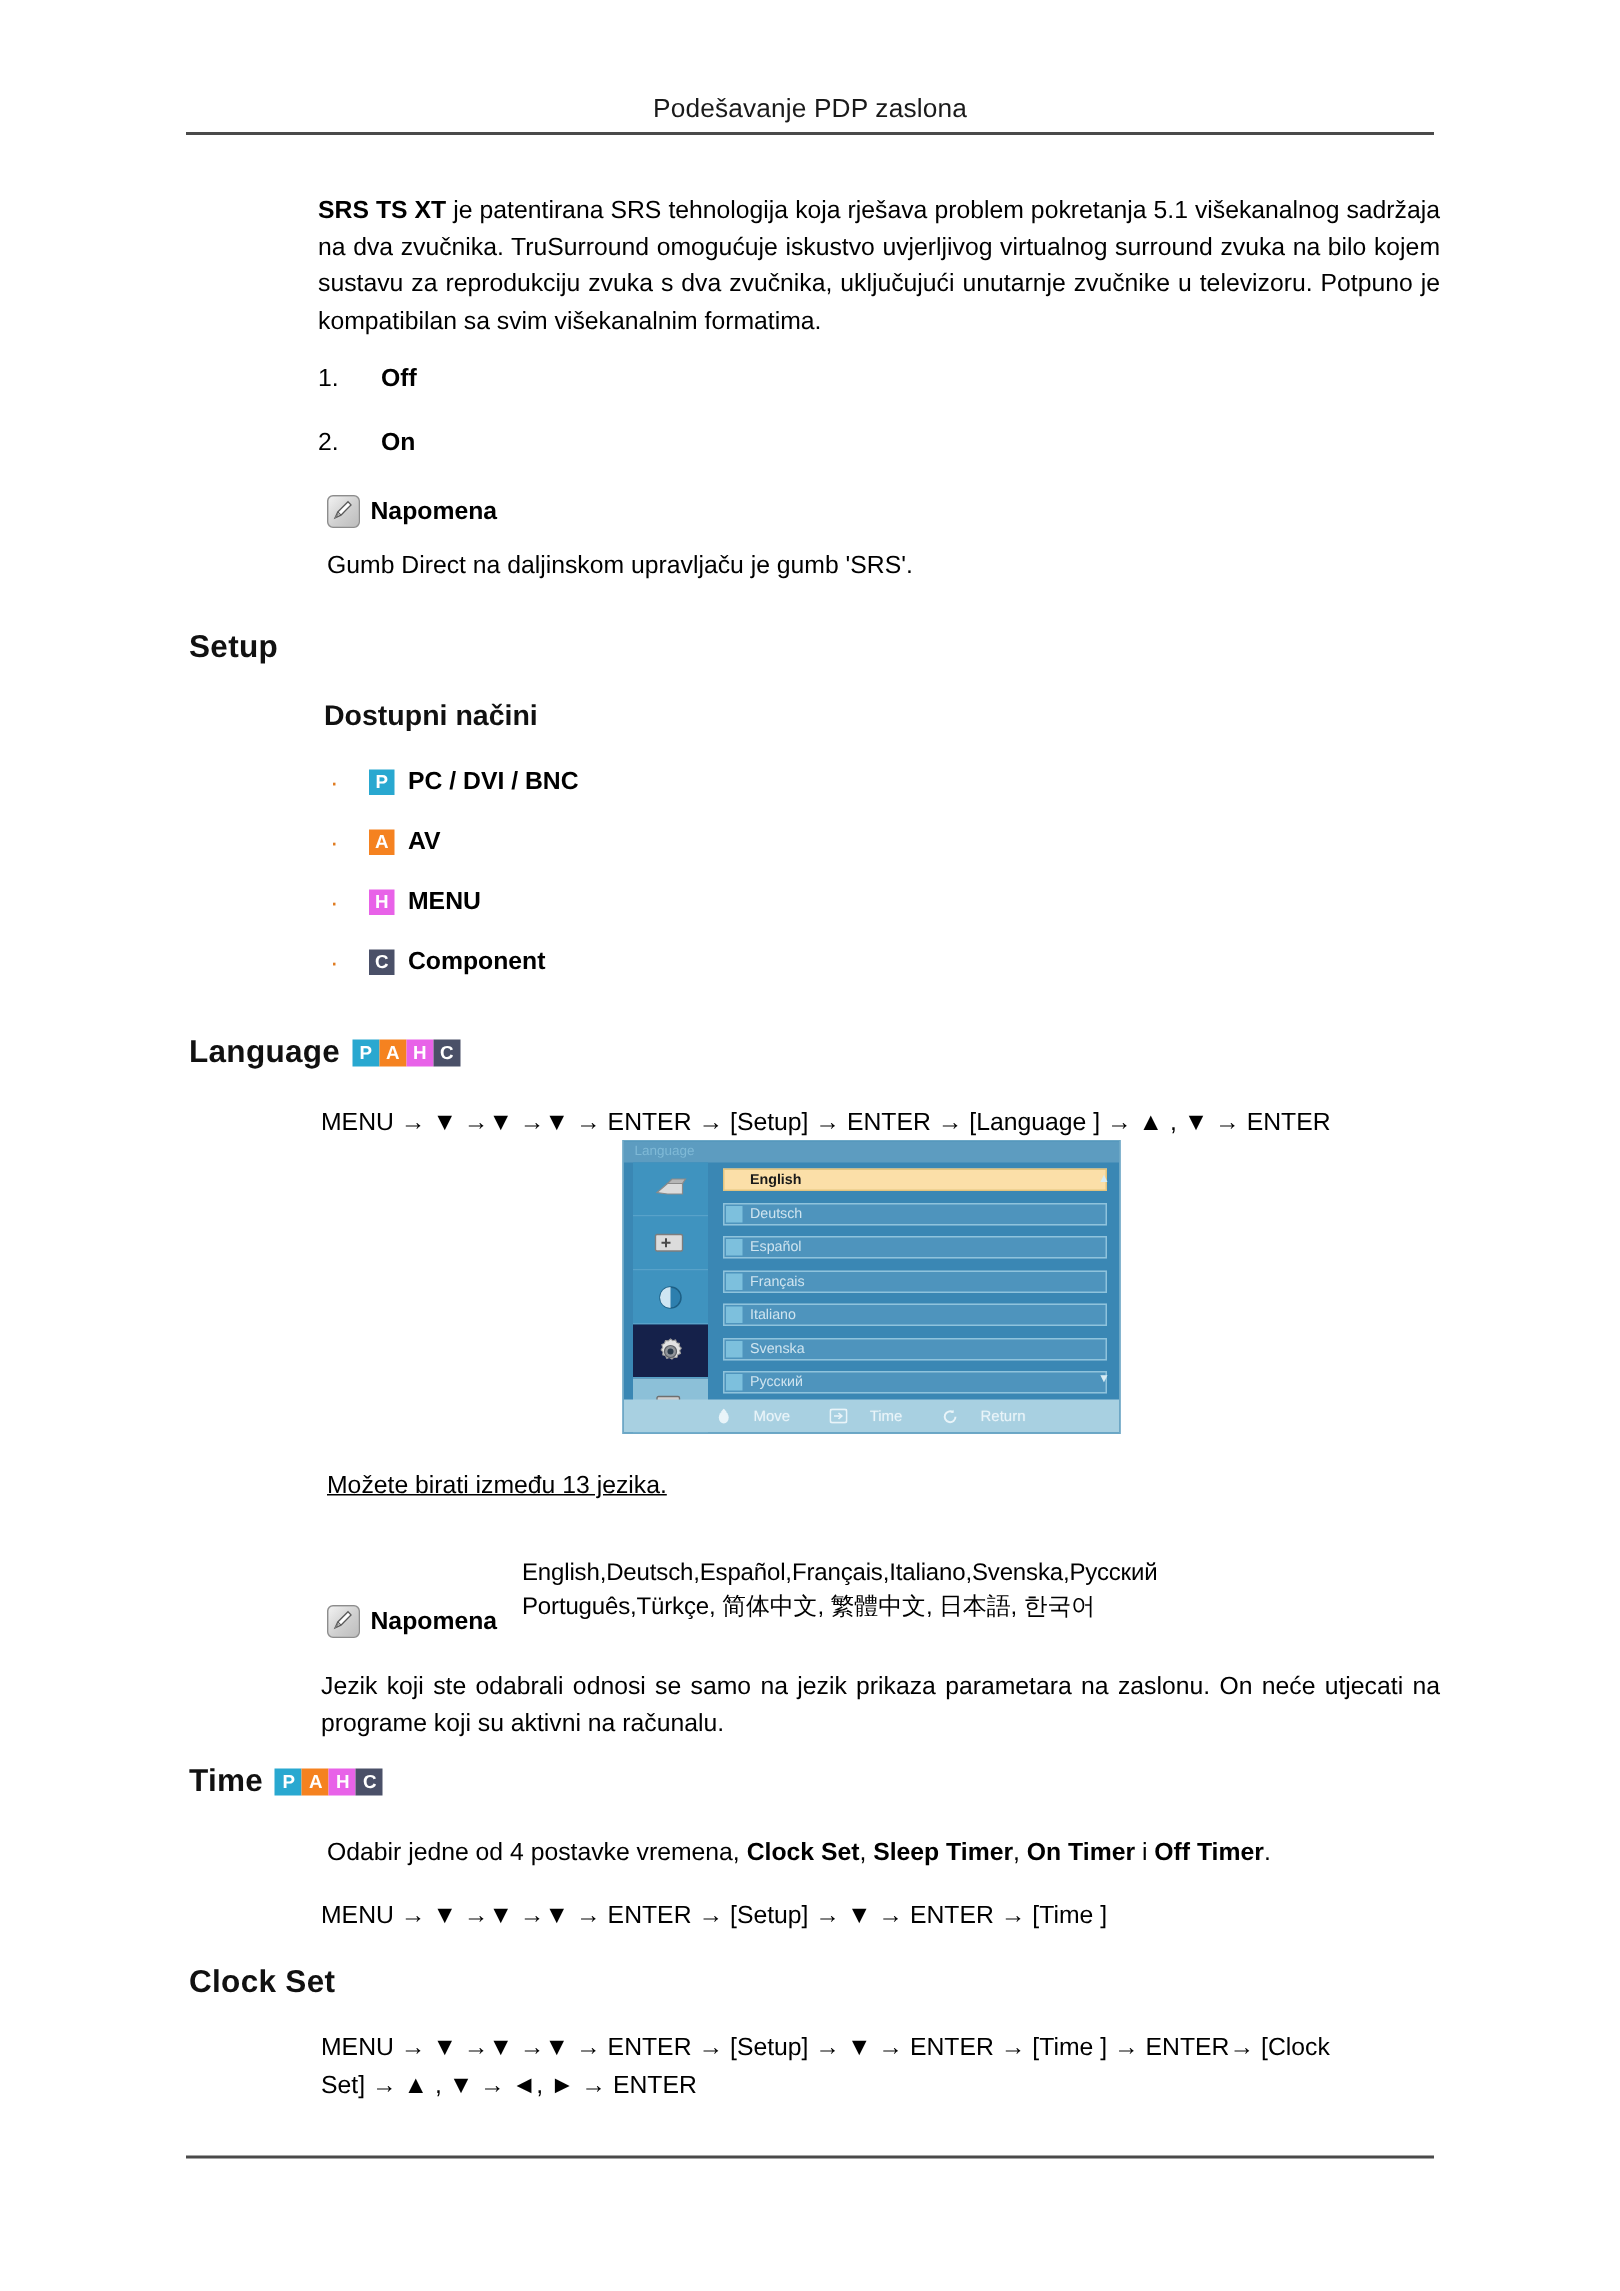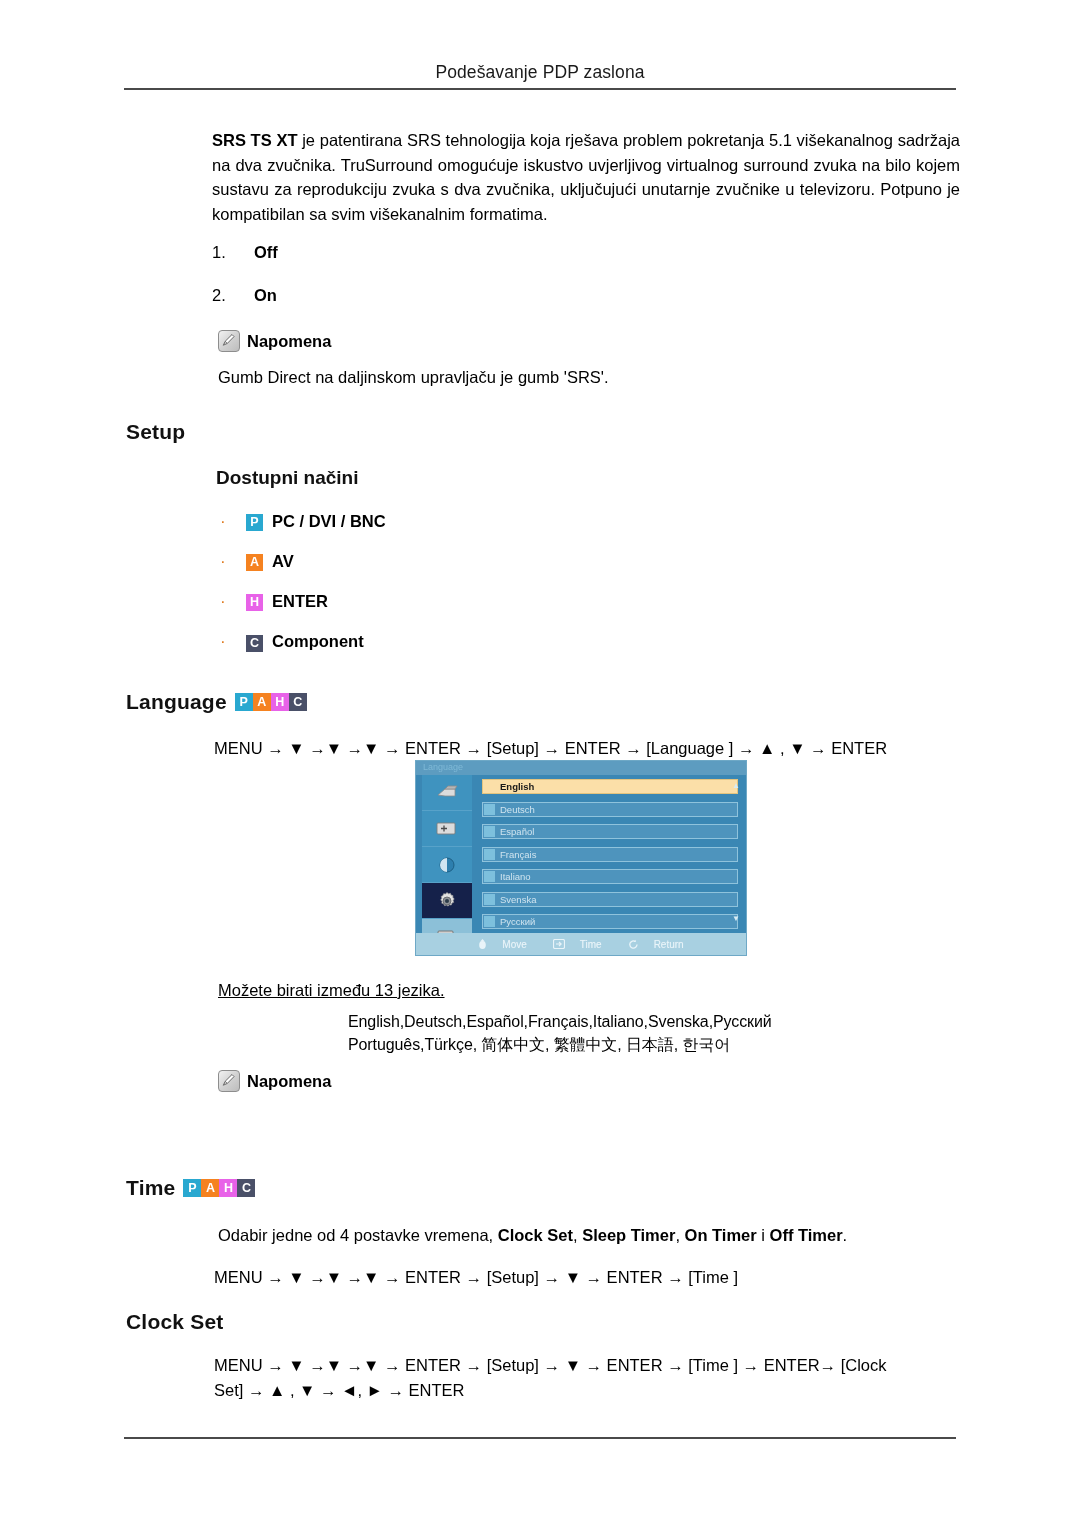--- a/index.html
+++ b/index.html
@@ -246,20 +246,21 @@
     align-items: flex-start;
     gap: 15px;
     text-shadow: 0 0 1px rgba(255,255,255,.4);
   }
 
   
   .langlist {
     font-size: 16px;
     line-height: 23px;
     letter-spacing: -0.1px;
+    margin-top: 27px;
   }
 
   .bold { font-weight: bold; }
 </style>
 </head>
 <body>
 
 <div class="page">
 
   <div class="header">
@@ -312,21 +313,21 @@
       <span class="mode-badge-wrap">
         <span class="badge" style="background:#f58220">A</span>
       </span>
       <span class="mode-label">AV</span>
     </div>
     <div class="mode-row">
       <span class="mode-bullet">·</span>
       <span class="mode-badge-wrap">
         <span class="badge" style="background:#e862e8">H</span>
       </span>
-      <span class="mode-label">ENTER</span>
+      <span class="mode-label">MENU</span>
     </div>
     <div class="mode-row">
       <span class="mode-bullet">·</span>
       <span class="mode-badge-wrap">
         <span class="badge" style="background:#4a5068">C</span>
       </span>
       <span class="mode-label">Component</span>
     </div>
   </div>
 
@@ -452,20 +453,21 @@
     <span class="note-icon">
       <svg width="16" height="16" viewBox="0 0 16 16">
         <path d="M12 2.5 L5.2 9.3 L3.4 13.2 L7.3 11.4 L14 4.6 Z" fill="#ffffff" stroke="#5a5a5a" stroke-width="0.9"></path>
         <path d="M5.2 9.3 L7.3 11.4" stroke="#5a5a5a" stroke-width="0.8"></path>
         <path d="M3.4 13.2 L5.6 10.6" stroke="#7a7a7a" stroke-width="0.8"></path>
       </svg>
     </span>
     <span class="bold">Napomena</span>
   </div>
 
+  <div class="block body-para" style="left:214px; top:1112px; width:746px;">Jezik koji ste odabrali odnosi se samo na jezik prikaza parametara na zaslonu. On neće utjecati na programe koji su aktivni na računalu.</div>
 
   <div class="block heading-row" style="left:126px; top:1176px;">
     <span class="h1">Time</span>
     <span class="badge-strip">
       <span class="badge" style="background:#29a8d0">P</span>
       <span class="badge" style="background:#f58220">A</span>
       <span class="badge" style="background:#e862e8">H</span>
       <span class="badge" style="background:#4a5068">C</span>
     </span>
   </div>

